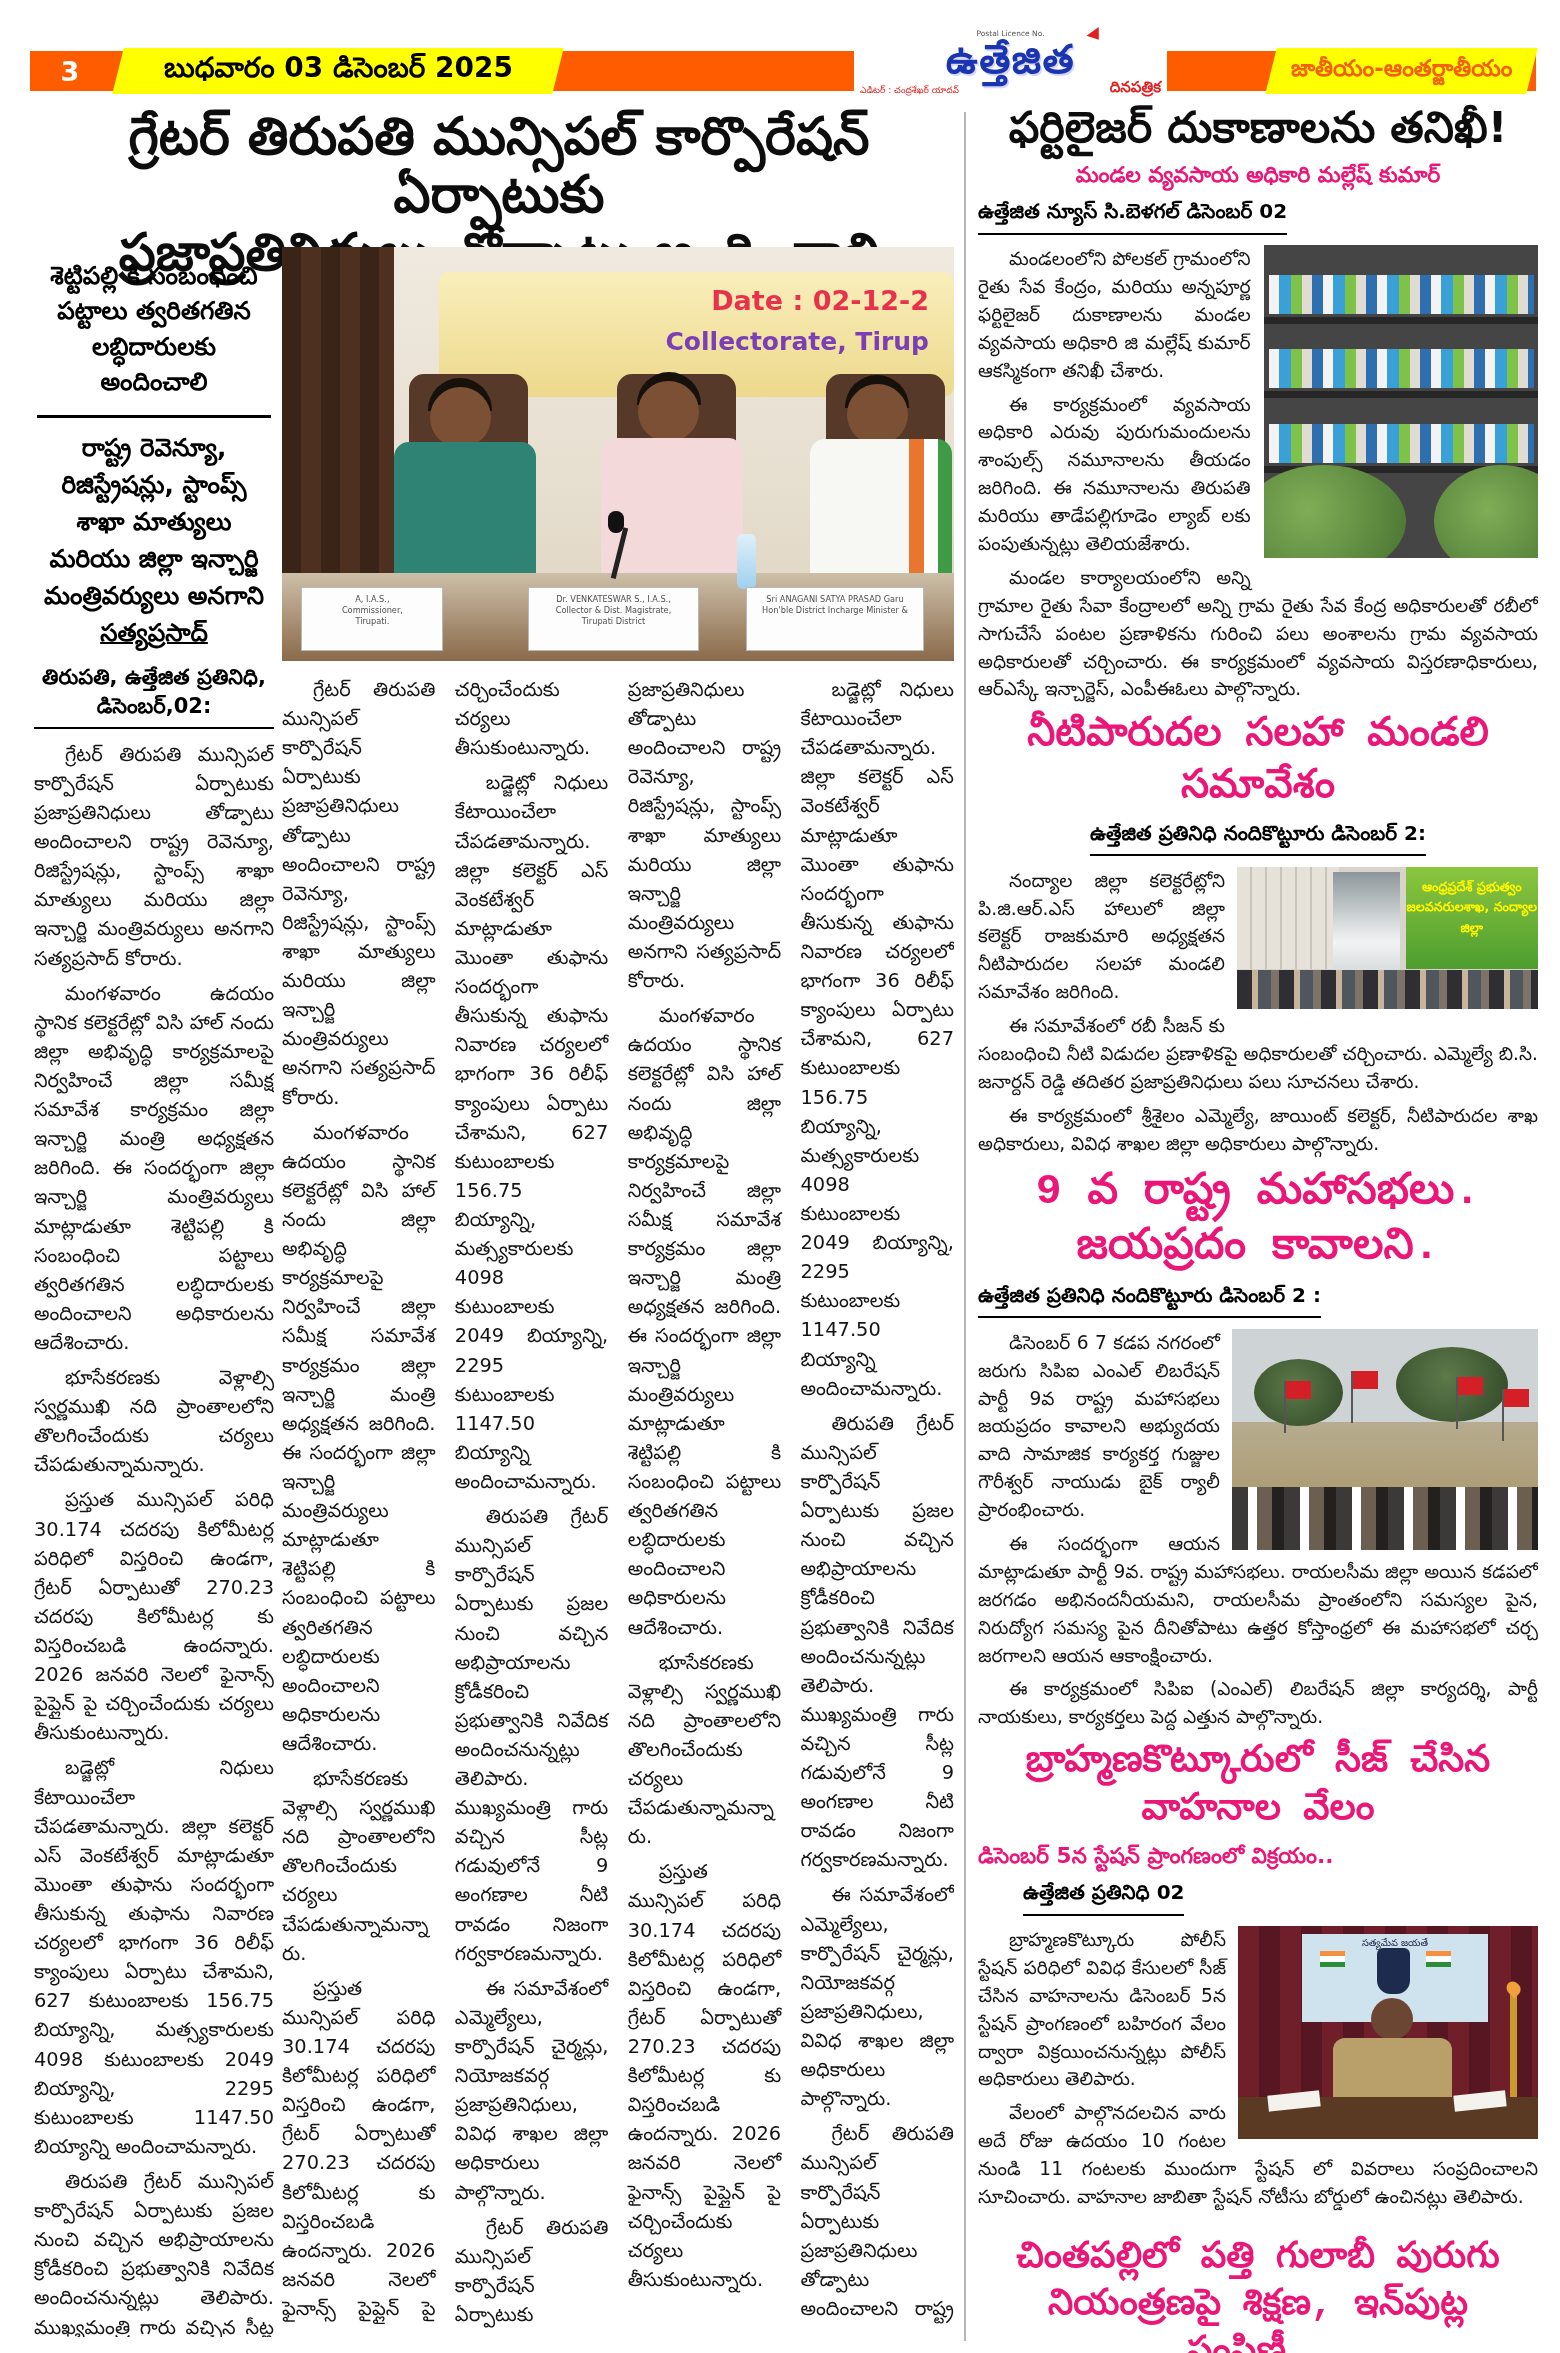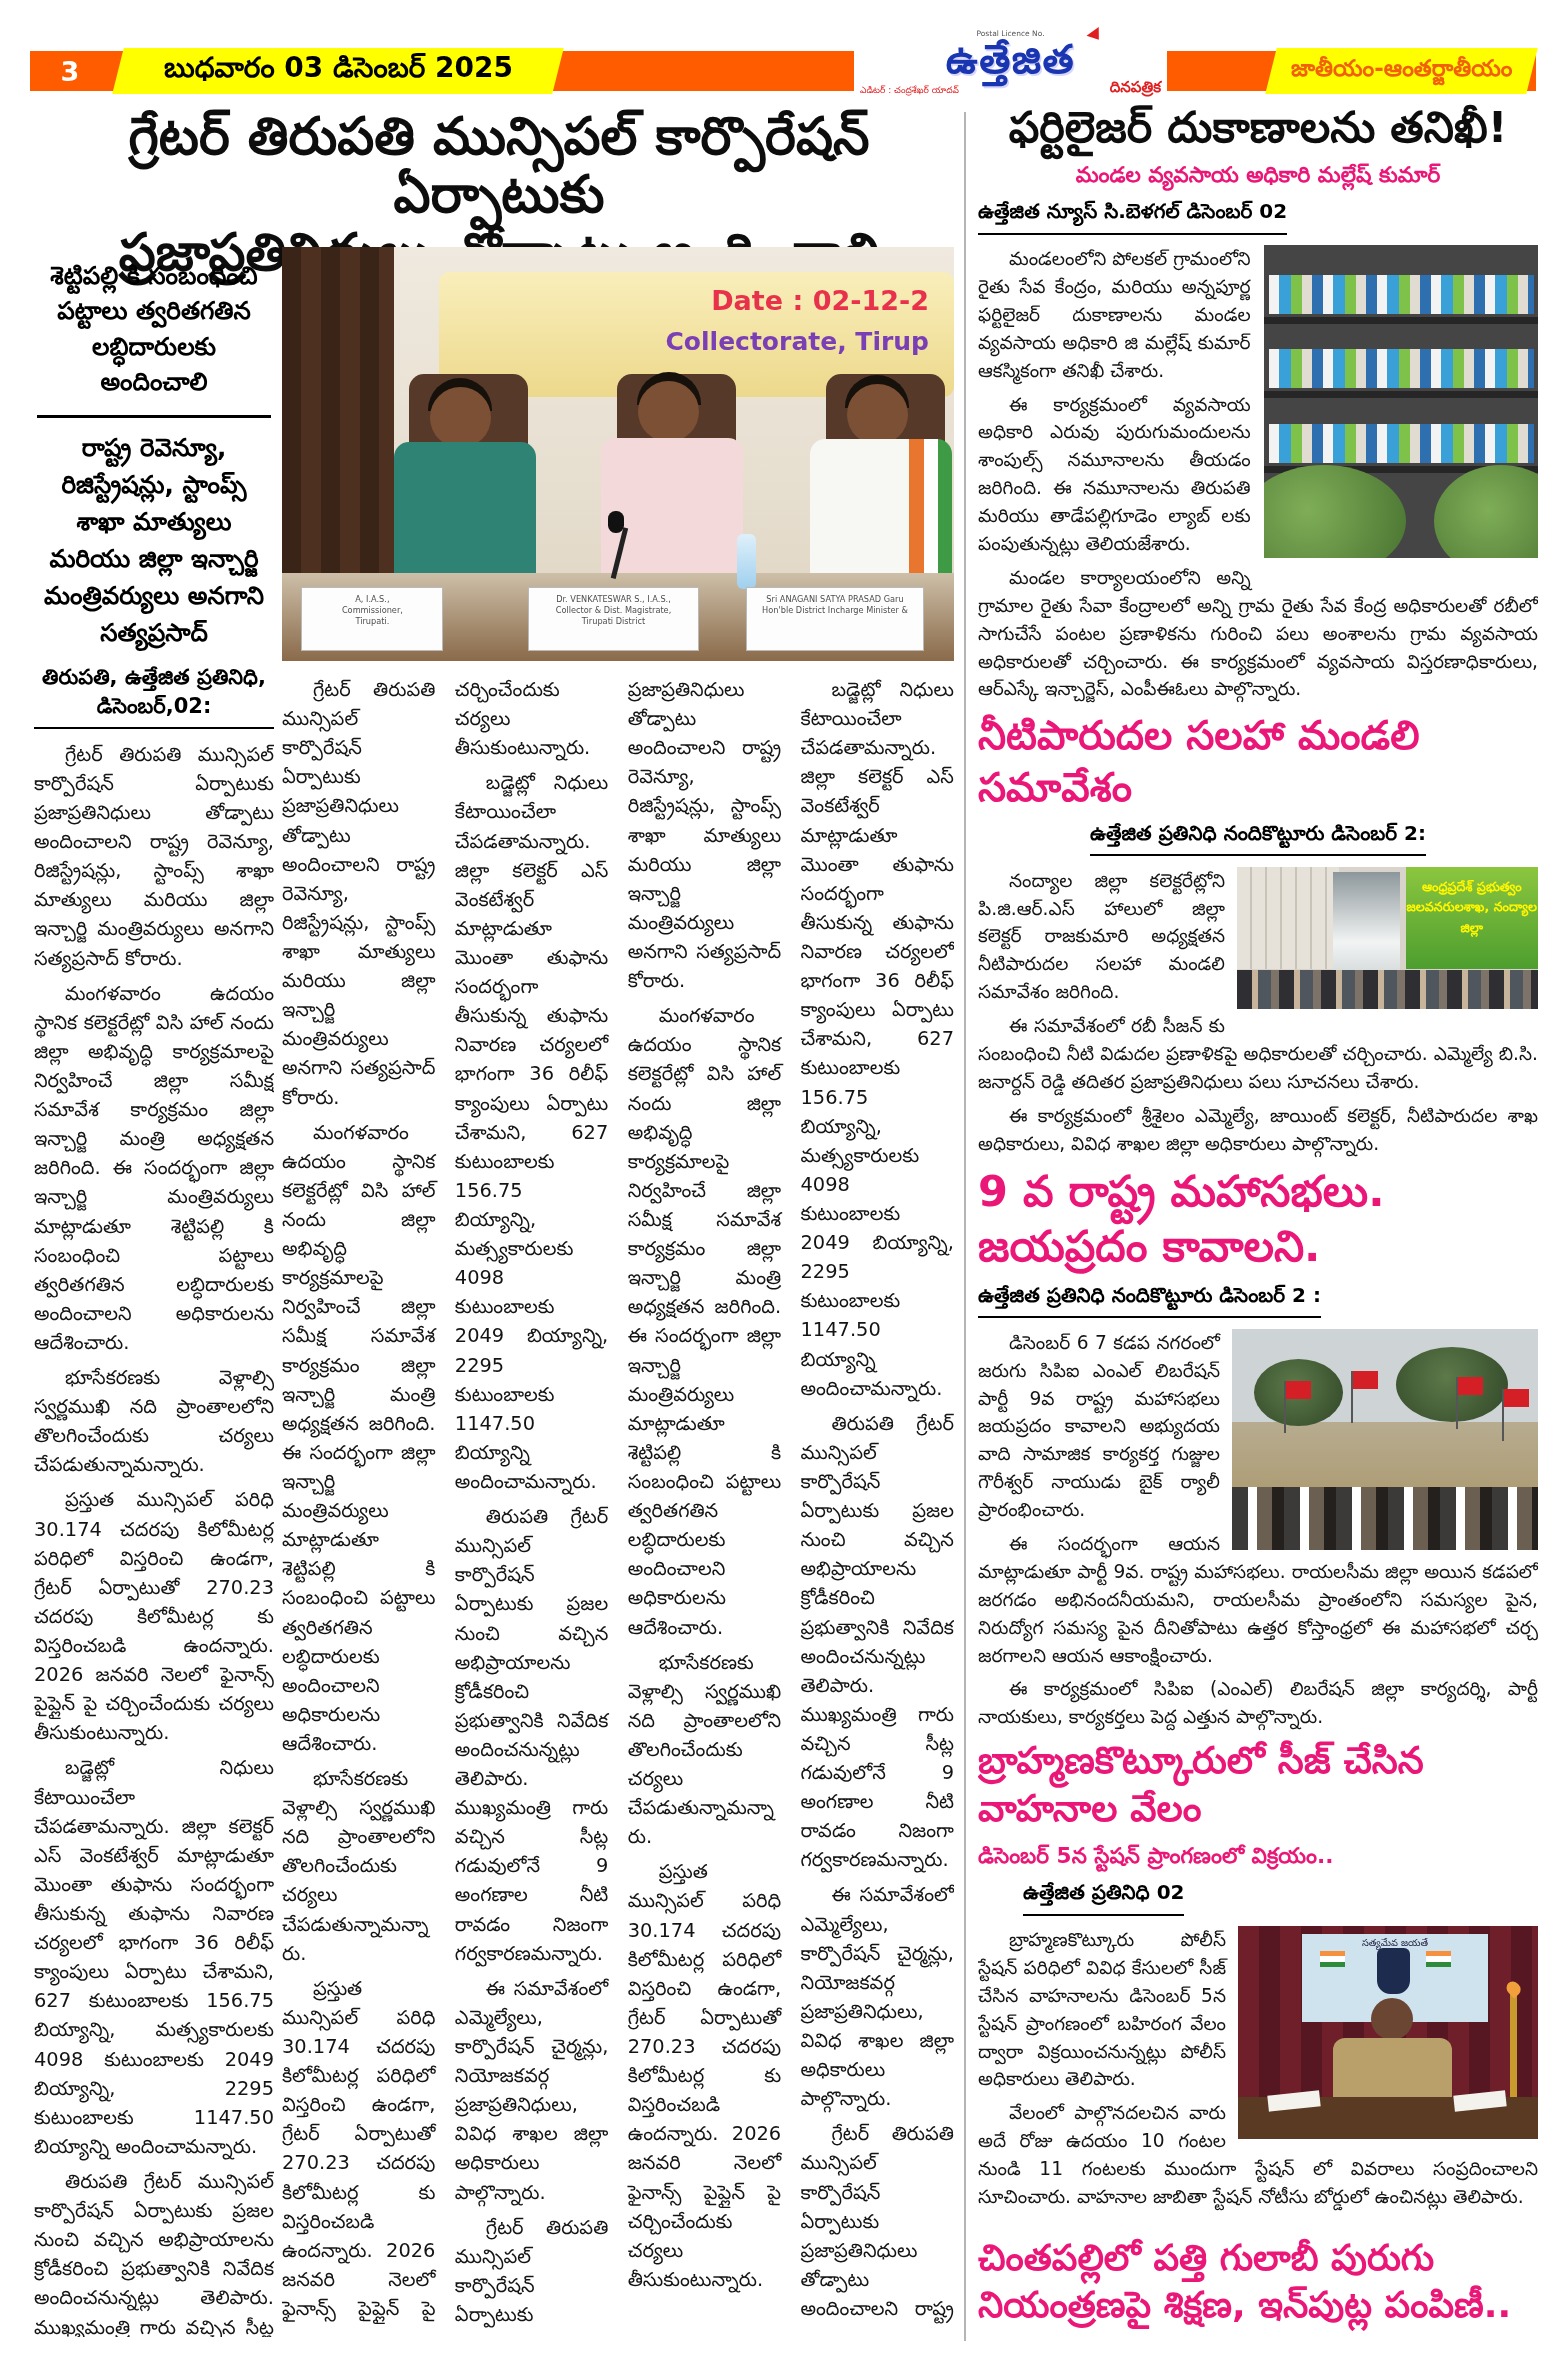--- a/index.html
+++ b/index.html
@@ -25,21 +25,21 @@
   .intlband{position:absolute;right:4.5px;top:-3px;width:261px;height:46px;background:#ffff00;
             transform:skewX(-14deg);display:flex;align-items:center;justify-content:center;}
   .intlband span{transform:skewX(14deg);font-weight:800;font-size:23px;color:#f2600a;}
   
   .headline{position:absolute;left:37px;top:107px;width:924px;text-align:center;
             font-weight:800;color:#0d0d0d;font-size:52px;line-height:1.12;}
   .leftcol{position:absolute;left:34px;top:250px;width:240px;height:2087px;overflow:hidden;}
   .subhead1{font-weight:800;font-size:24.6px;text-align:center;line-height:1.45;color:#000;
             border-bottom:3px solid #000;padding:7.5px 0 15px;margin:0 3px 12px;}
   .subhead2{font-weight:800;font-size:24.6px;text-align:center;line-height:1.5;color:#000;margin:0 3px 13.4px;}
-  .subhead2 .uline{text-decoration-thickness:2.2px;}
+  .subhead2 .uline{text-decoration:underline;text-decoration-thickness:2.2px;}
   .dl{font-weight:800;font-size:21px;color:#000;border-bottom:2.2px solid #000;
       display:inline-block;padding-bottom:4.5px;margin-bottom:10.4px;}
   .dl-wrap{text-align:center;}
   .bp{font-size:19.4px;line-height:1.5;text-align:justify;margin:0 0 6px;text-indent:31px;
       word-break:break-word;color:#141414;}
   .cols4{position:absolute;left:282px;top:675px;width:672px;height:1666px;overflow:hidden;
          column-count:4;column-gap:19.4px;}
   .vdiv{position:absolute;left:964px;top:112px;height:2229px;width:1.5px;background:#b5b5b5;}
   
   .ph{position:relative;overflow:hidden;}
@@ -96,21 +96,21 @@
   .officer-head{position:absolute;left:133px;top:72px;width:42px;height:42px;border-radius:50%;background:#6b4632;}
   .officer-torso{position:absolute;left:95px;top:112px;width:119px;height:64px;border-radius:12px 12px 0 0;background:#b9a06a;}
   .desk{position:absolute;left:0;bottom:0;width:100%;height:42px;background:#5a3a22;}
   .paper{position:absolute;bottom:30px;width:52px;height:16.4px;background:#f4f2ec;transform:rotate(-6deg);}
   .lamp{position:absolute;right:21px;top:67px;width:7.5px;height:104px;background:#c99b2e;}
   .flame{position:absolute;right:18px;top:55px;width:13.4px;height:15px;border-radius:50% 50% 50% 0;background:#f2a03c;transform:rotate(-45deg);}
   
   .rail{position:absolute;left:978px;top:103px;width:560px;}
   .sec{overflow:hidden;}
   .h-black{font-weight:800;font-size:43px;color:#0d0d0d;text-align:center;line-height:1.15;margin:0 0 7.5px;}
-  .h-mag{font-weight:800;color:#ea1778;line-height:1.3;margin:0 0 7.5px;}
+  .h-mag{font-weight:800;color:#ea1778;text-align:center;line-height:1.3;margin:0 0 7.5px;font-family:Liberation Mono, monospace;}
   .sub-mag{font-weight:800;color:#ea1778;text-align:center;font-size:21.6px;margin:0 0 9px;line-height:1.4;}
   .rail .bp{font-size:18.6px;}
   .rail .dl{font-size:20px;}
 </style>
 </head>
 <body>
 
 <div class="page">
 
   <div class="topbar">

